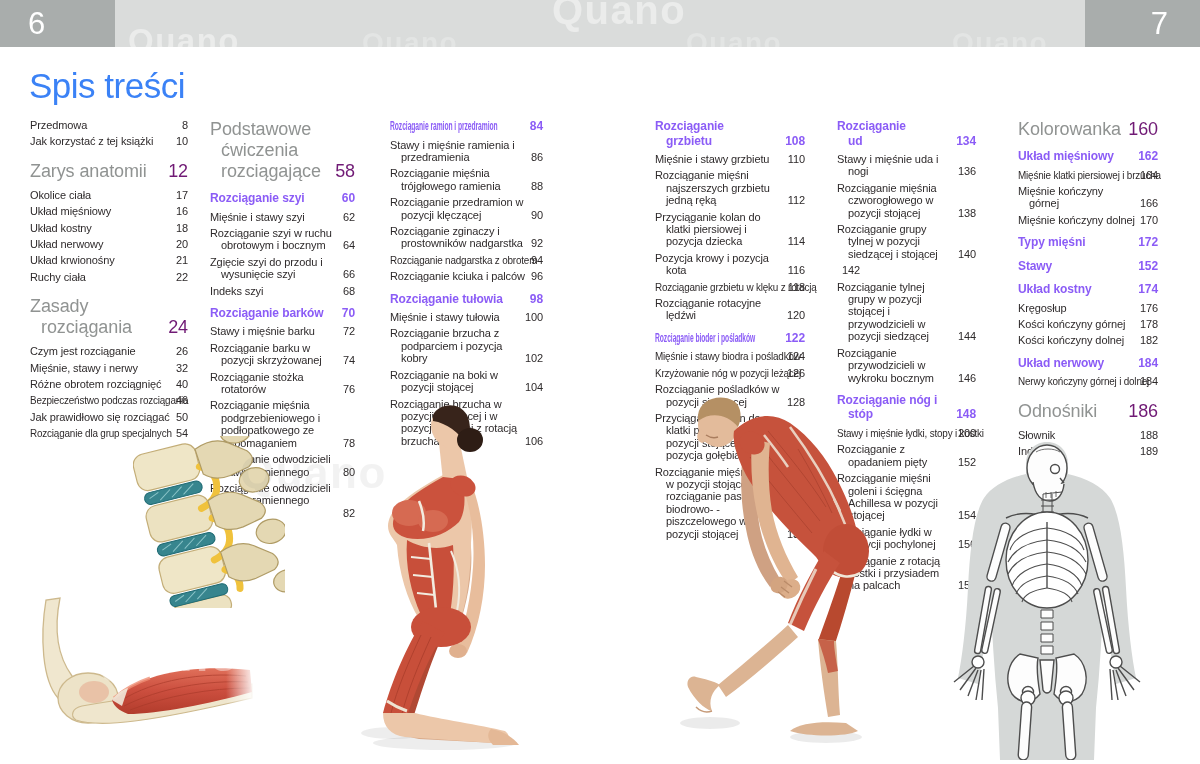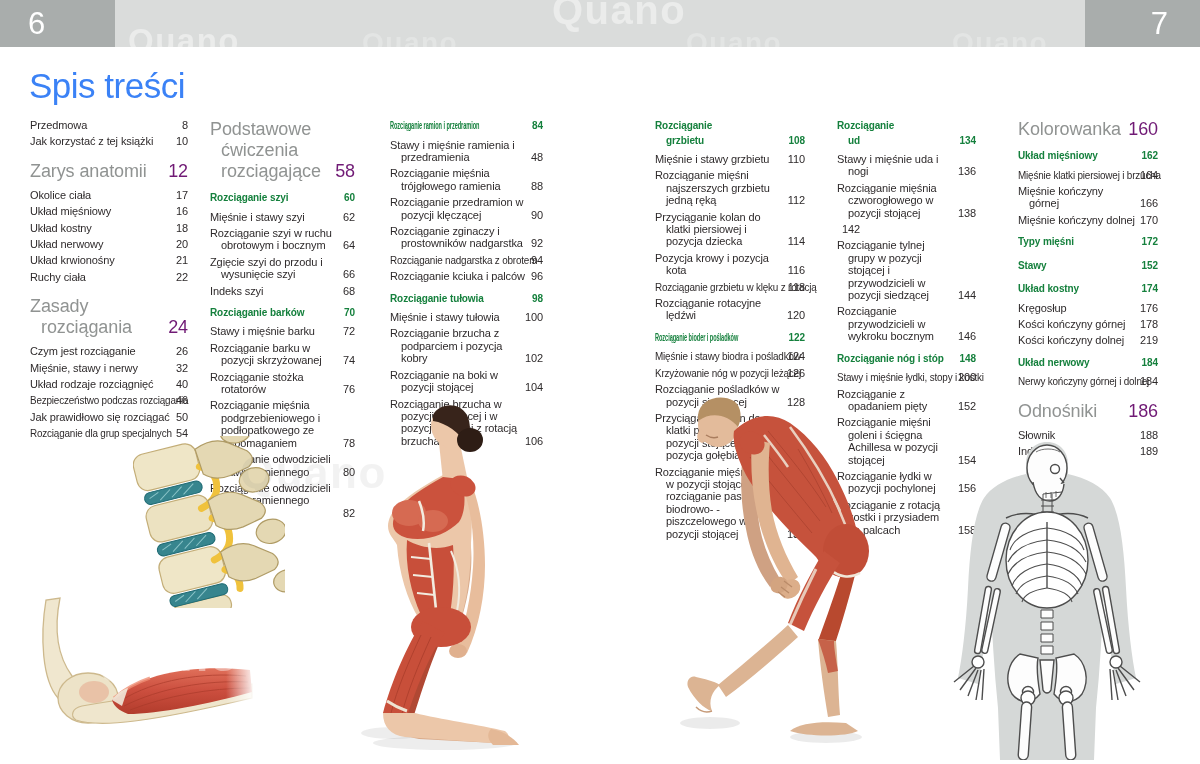--- a/index.html
+++ b/index.html
@@ -33,21 +33,21 @@
   .c4{left:655px;width:150px;}
   .c5{left:837px;width:139px;}
   .c6{left:1018px;width:140px;}
 
   .entry{display:flex;align-items:flex-end;margin:0 0 4px 0;}
   .entry:first-child{margin-top:0;gap:48px;}
   .label{flex:1 1 auto;min-width:0;text-indent:-11px;padding-left:11px;}
   .page{flex:0 0 auto;margin-left:5px;text-align:right;}
 
   .item{font-size:11px;line-height:12.4px;color:#2e2a2b;}
-  .chapter{font-size:10px;line-height:14.5px;font-weight:700;color:#15803d;margin:9px 0 5px 0;}
+  .chapter{font-size:12px;line-height:14.5px;font-weight:700;color:#8b5cf6;margin:9px 0 5px 0;}
   .section{font-size:18px;line-height:21px;color:#909392;margin:13px 0 7px 0;align-items:flex-end;}
   .section .page{color:#701a75;}
 
   .condensed .label{white-space:nowrap;transform:scaleX(.56);transform-origin:left bottom;}
   .nw .label{white-space:nowrap;letter-spacing:-.2px;transform:scaleX(.9);transform-origin:left bottom;}
 
   
   .fig{position:absolute;}
   .f-spine{left:133px;top:436px;}
   .f-elbow{left:30px;top:596px;}
@@ -117,21 +117,21 @@
         </div>
         <div class="entry item">
           <span class="label">Czym jest rozciąganie</span>
           <span class="page">26</span>
         </div>
         <div class="entry item">
           <span class="label">Mięśnie, stawy i nerwy</span>
           <span class="page">32</span>
         </div>
         <div class="entry item">
-          <span class="label">Układ rodzaje rozciągnięć</span>
+          <span class="label">Różne obrotem rozciągnięć</span>
           <span class="page">40</span>
         </div>
         <div class="entry item nw">
           <span class="label">Bezpieczeństwo podczas rozciągania</span>
           <span class="page">46</span>
         </div>
         <div class="entry item">
           <span class="label">Jak prawidłowo się rozciągać</span>
           <span class="page">50</span>
         </div>
@@ -194,21 +194,21 @@
           <span class="page">82</span>
         </div>
       </div>
     <div class="toc-col c3">
         <div class="entry chapter condensed">
           <span class="label">Rozciąganie ramion i przedramion</span>
           <span class="page">84</span>
         </div>
         <div class="entry item">
           <span class="label">Stawy i mięśnie ramienia i przedramienia</span>
-          <span class="page">48</span>
+          <span class="page">86</span>
         </div>
         <div class="entry item">
           <span class="label">Rozciąganie mięśnia trójgłowego ramienia</span>
           <span class="page">88</span>
         </div>
         <div class="entry item">
           <span class="label">Rozciąganie przedramion w pozycji klęczącej</span>
           <span class="page">90</span>
         </div>
         <div class="entry item">
@@ -303,20 +303,24 @@
           <span class="label">Rozciąganie ud</span>
           <span class="page">134</span>
         </div>
         <div class="entry item">
           <span class="label">Stawy i mięśnie uda i nogi</span>
           <span class="page">136</span>
         </div>
         <div class="entry item">
           <span class="label">Rozciąganie mięśnia czworogłowego w pozycji stojącej</span>
           <span class="page">138</span>
+        </div>
+        <div class="entry item">
+          <span class="label">Rozciąganie grupy tylnej w pozycji siedzącej i stojącej</span>
+          <span class="page">140</span>
         </div>
         <div class="entry item">
           <span class="page">142</span>
         </div>
         <div class="entry item">
           <span class="label">Rozciąganie tylnej grupy w pozycji stojącej i przywodzicieli w pozycji siedzącej</span>
           <span class="page">144</span>
         </div>
         <div class="entry item">
           <span class="label">Rozciąganie przywodzicieli w wykroku bocznym</span>
@@ -383,21 +387,21 @@
         <div class="entry item">
           <span class="label">Kręgosłup</span>
           <span class="page">176</span>
         </div>
         <div class="entry item">
           <span class="label">Kości kończyny górnej</span>
           <span class="page">178</span>
         </div>
         <div class="entry item">
           <span class="label">Kości kończyny dolnej</span>
-          <span class="page">219</span>
+          <span class="page">182</span>
         </div>
         <div class="entry chapter">
           <span class="label">Układ nerwowy</span>
           <span class="page">184</span>
         </div>
         <div class="entry item nw">
           <span class="label">Nerwy kończyny górnej i dolnej</span>
           <span class="page">184</span>
         </div>
         <div class="entry section">

